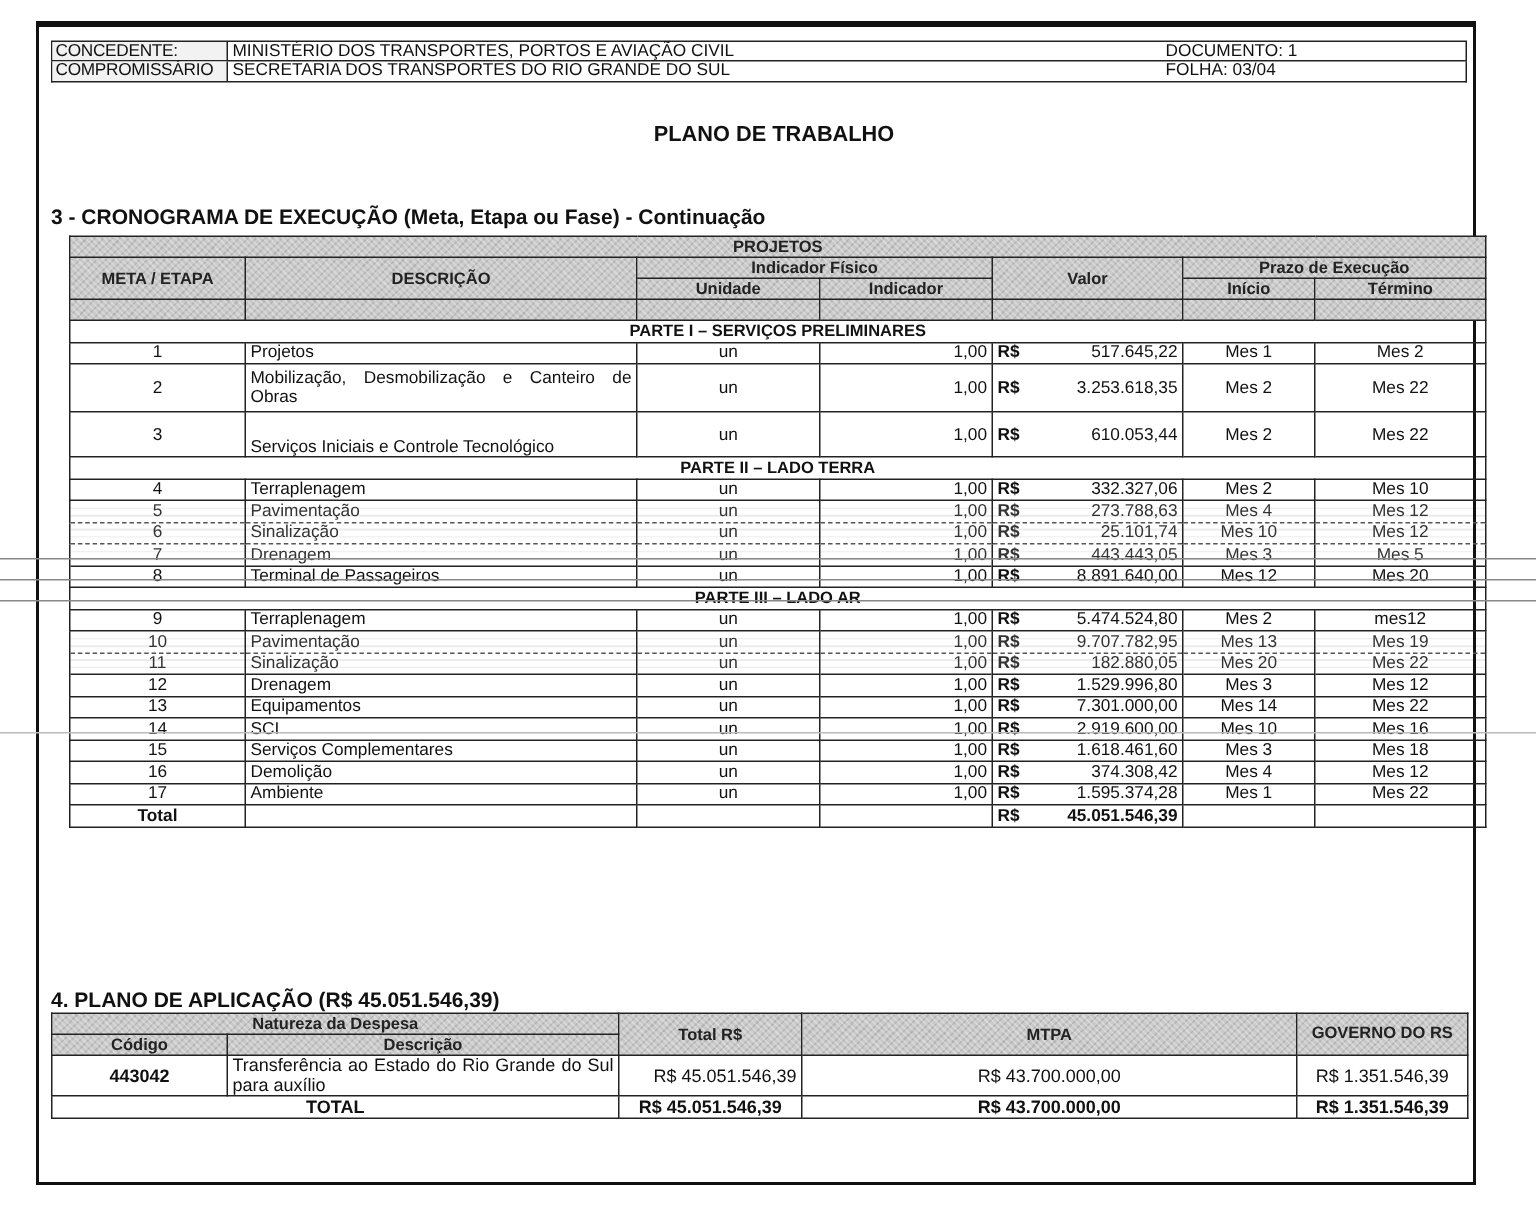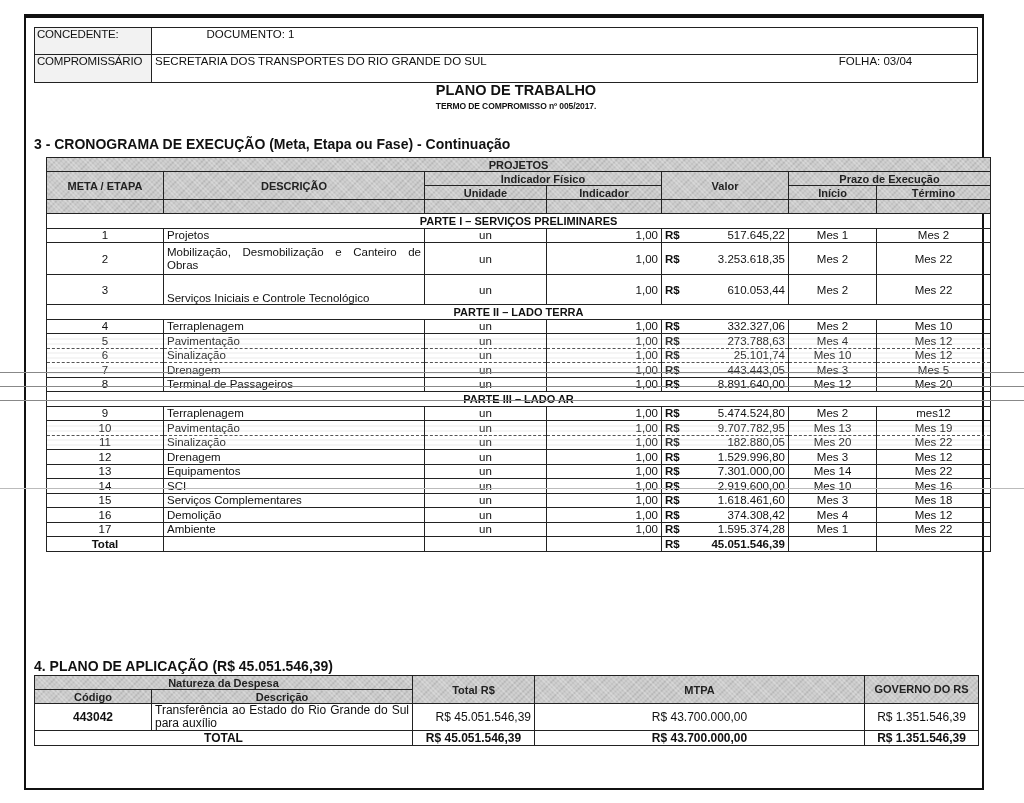--- a/index.html
+++ b/index.html
@@ -5,26 +5,26 @@
   * { box-sizing: border-box; margin: 0; padding: 0; }
   html, body { width: 1024px; height: 803px; background: #ffffff; overflow: hidden; }
   body { font-family: "Liberation Sans", sans-serif; color: #111; position: relative; }
 
   .page { position: absolute; left: 24px; top: 16px; width: 960px; height: 774px;
           border: 2px solid #111; border-top-width: 2px; }
   .top-rule { position: absolute; left: 24px; top: 14px; width: 960px; height: 2px; background: #111; }
 
   
   .hdr { position: absolute; left: 8px; top: 9px; width: 944px; font-size: 11.5px; }
-  .hdr-row { display: flex; height: 28px; line-height: 13px; border: 1px solid #222; }
+  .hdr-row { display: flex; height: 14px; line-height: 13px; border: 1px solid #222; }
   .hdr-row + .hdr-row { border-top: none; }
   .hdr-lbl { width: 117px; padding-left: 2px; border-right: 1px solid #222;
              background: #f2f2f2; letter-spacing: -0.2px; }
   .hdr-val { flex: 1; padding-left: 3px; }
-  .hdr-right { width: 200px; text-align: center; padding-right: 3px; }
+  .hdr-right { width: 200px; text-align: left; padding-right: 3px; }
 
   .title { position: absolute; left: 0; width: 956px; text-align: center; padding-left: 24px; }
   .title-main { top: 64px; font-size: 14.5px; font-weight: bold; }
   .title-sub { top: 83px; font-size: 8.5px; font-weight: bold; letter-spacing: -0.1px; }
 
   .sec { position: absolute; left: 8px; font-size: 14px; font-weight: bold; }
   .sec3 { top: 118px; }
   .sec4 { top: 640px; }
 
   table { border-collapse: collapse; position: absolute; left: 8px; width: 944px;
@@ -56,31 +56,31 @@
 </style>
 </head>
 <body>
 
 <div class="top-rule"></div>
 <div class="page">
 
   <div class="hdr">
     <div class="hdr-row">
       <div class="hdr-lbl">CONCEDENTE:</div>
+      <div class="hdr-val">MINISTÉRIO DOS TRANSPORTES, PORTOS E AVIAÇÃO CIVIL</div>
       <div class="hdr-right">DOCUMENTO:  1</div>
     </div>
     <div class="hdr-row">
       <div class="hdr-lbl">COMPROMISSÁRIO</div>
       <div class="hdr-val">SECRETARIA DOS TRANSPORTES DO RIO GRANDE DO SUL</div>
       <div class="hdr-right">FOLHA: 03/04</div>
     </div>
   </div>
 
   <div class="title title-main">PLANO DE TRABALHO</div>
-  <div class="title title-sub">TERMO DE COMPROMISSO nº  005/2017.</div>
 
   <div class="sec sec3">3 - CRONOGRAMA DE EXECUÇÃO (Meta, Etapa ou Fase) - Continuação</div>
 
   <table id="crono">
     <colgroup>
       <col style="width:117px">
         <col style="width:261px">
         <col style="width:122px">
         <col style="width:115px">
       <col style="width:127px">

